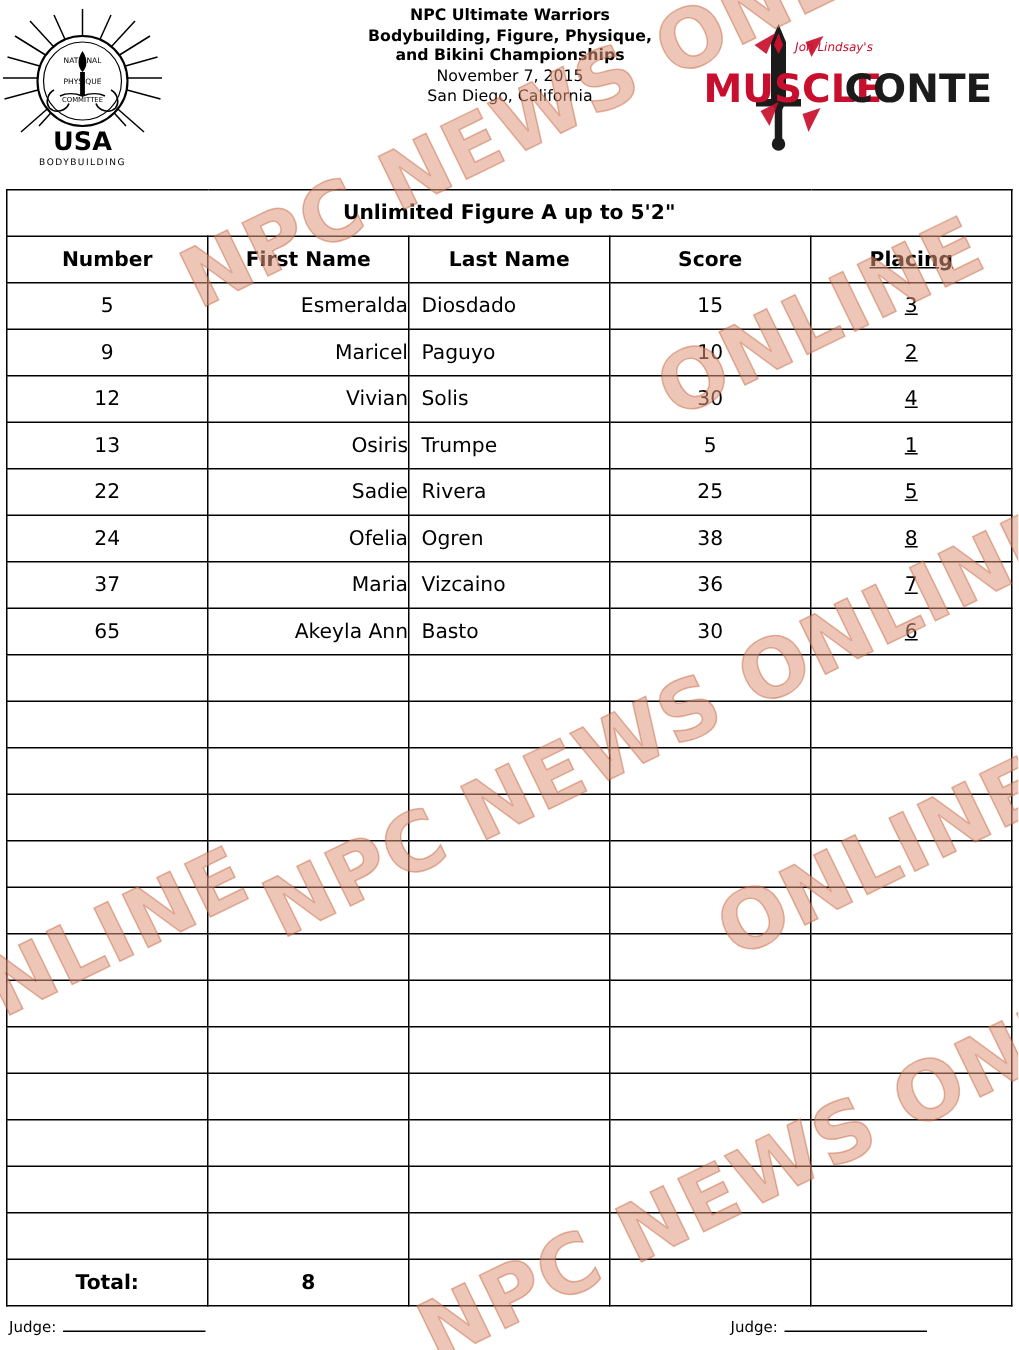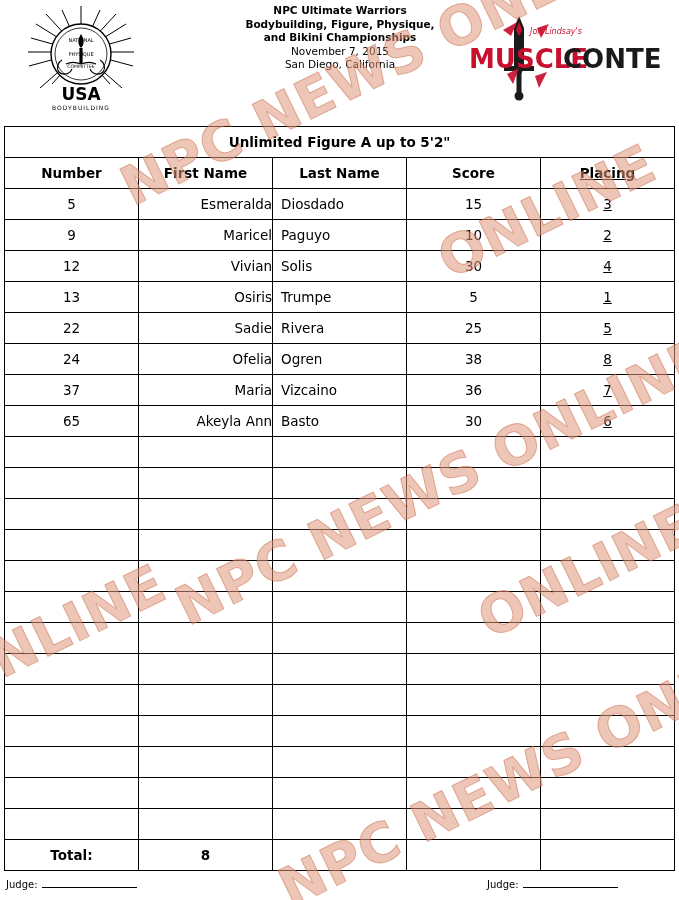--- a/index.html
+++ b/index.html
@@ -17,21 +17,21 @@
   }
 
   
   .header {
     position: relative;
     height: 118px;
     width: 679px;
   }
   .logo-npc {
     position: absolute;
-    left: 26px;
+    left: 0;
     top: 4px;
     width: 110px;
     height: 112px;
   }
   .header-text {
     position: absolute;
     left: 170px;
     top: 4px;
     width: 340px;
     text-align: center;

